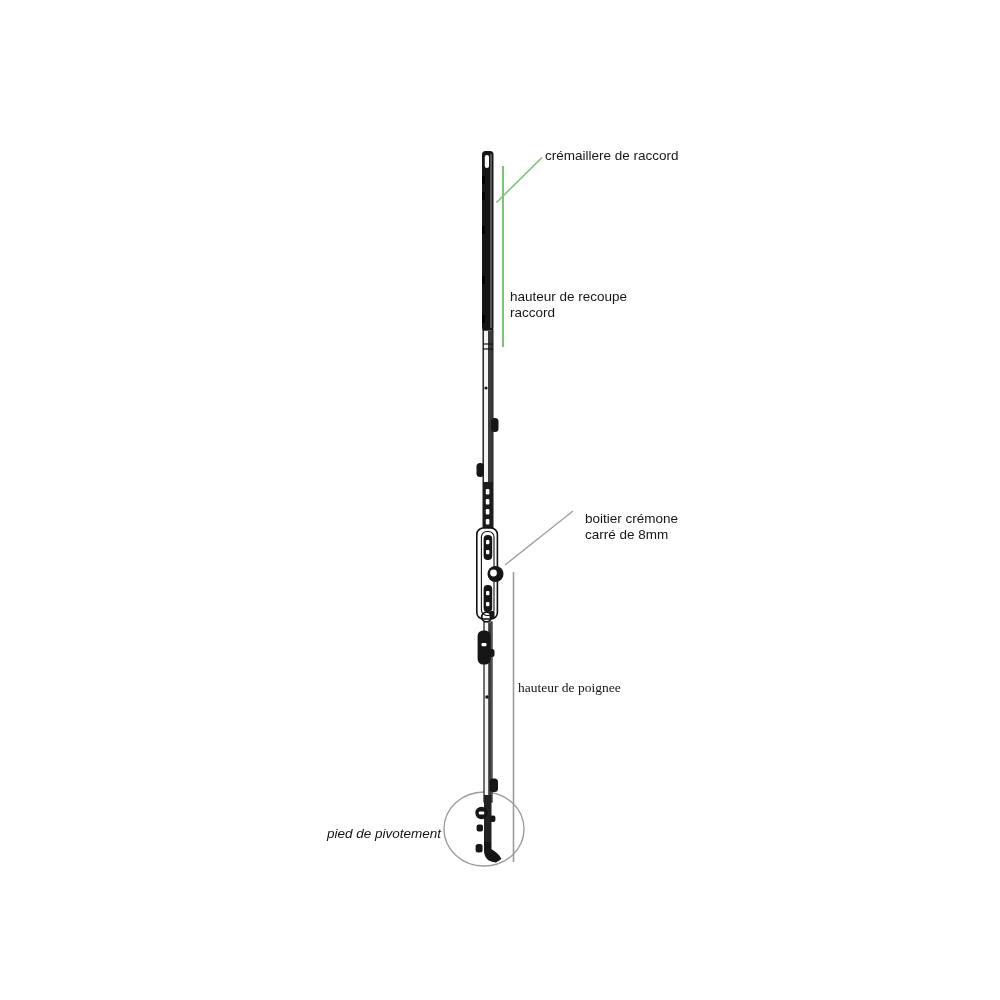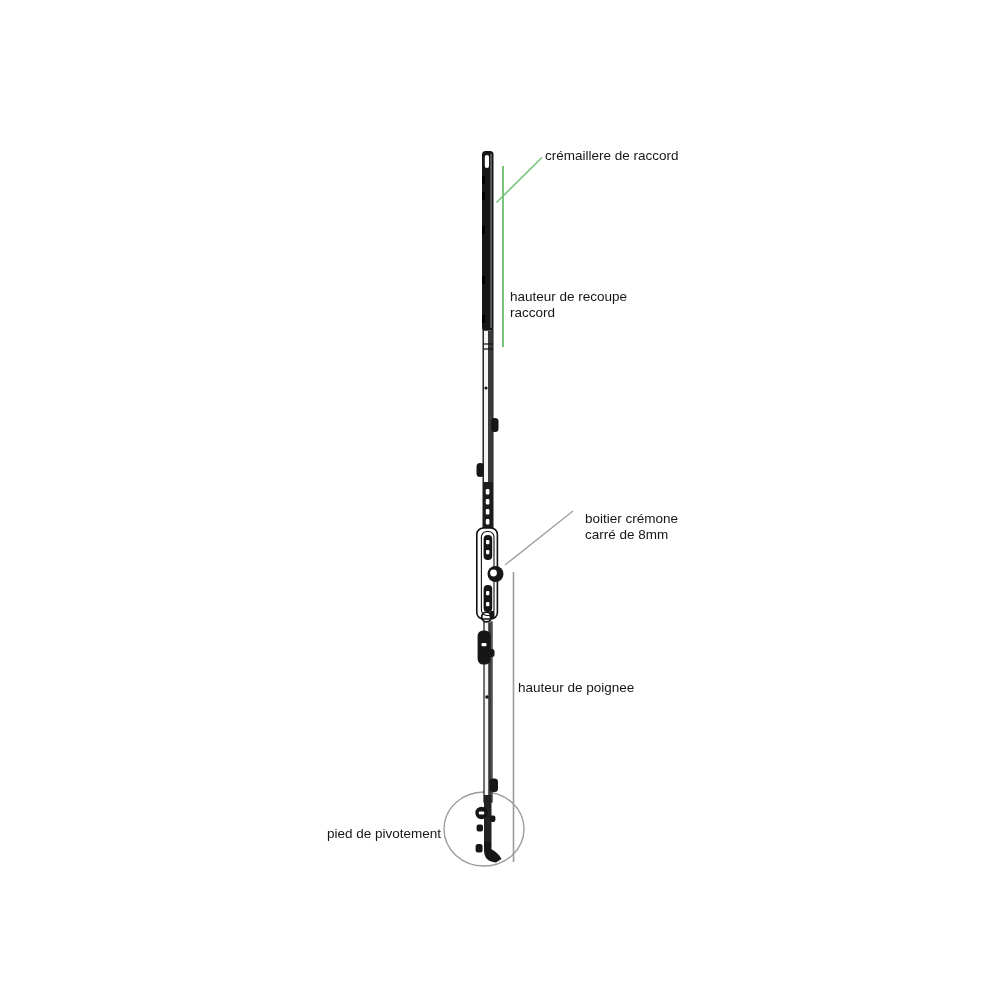--- a/index.html
+++ b/index.html
@@ -111,16 +111,16 @@
   <div class="label" style="left:510px;top:289px;">
     <div>hauteur de recoupe</div>
     <div>raccord</div>
   </div>
 
   <div class="label" style="left:585px;top:503px;margin-top:8px;">
     <div>boitier crémone</div>
     <div>carré de 8mm</div>
   </div>
 
-  <div class="label" style="left:518px;top:680px;">hauteur de poignee</div>
+  <div class="label" style="left:518px;top:680px;font-family:Liberation Serif, serif;">hauteur de poignee</div>
 
-  <div class="label" style="left:327px;top:826px;">pied de pivotement</div>
+  <div class="label" style="left:327px;top:826px;font-style:italic;">pied de pivotement</div>
 </div>
 
 </body></html>

